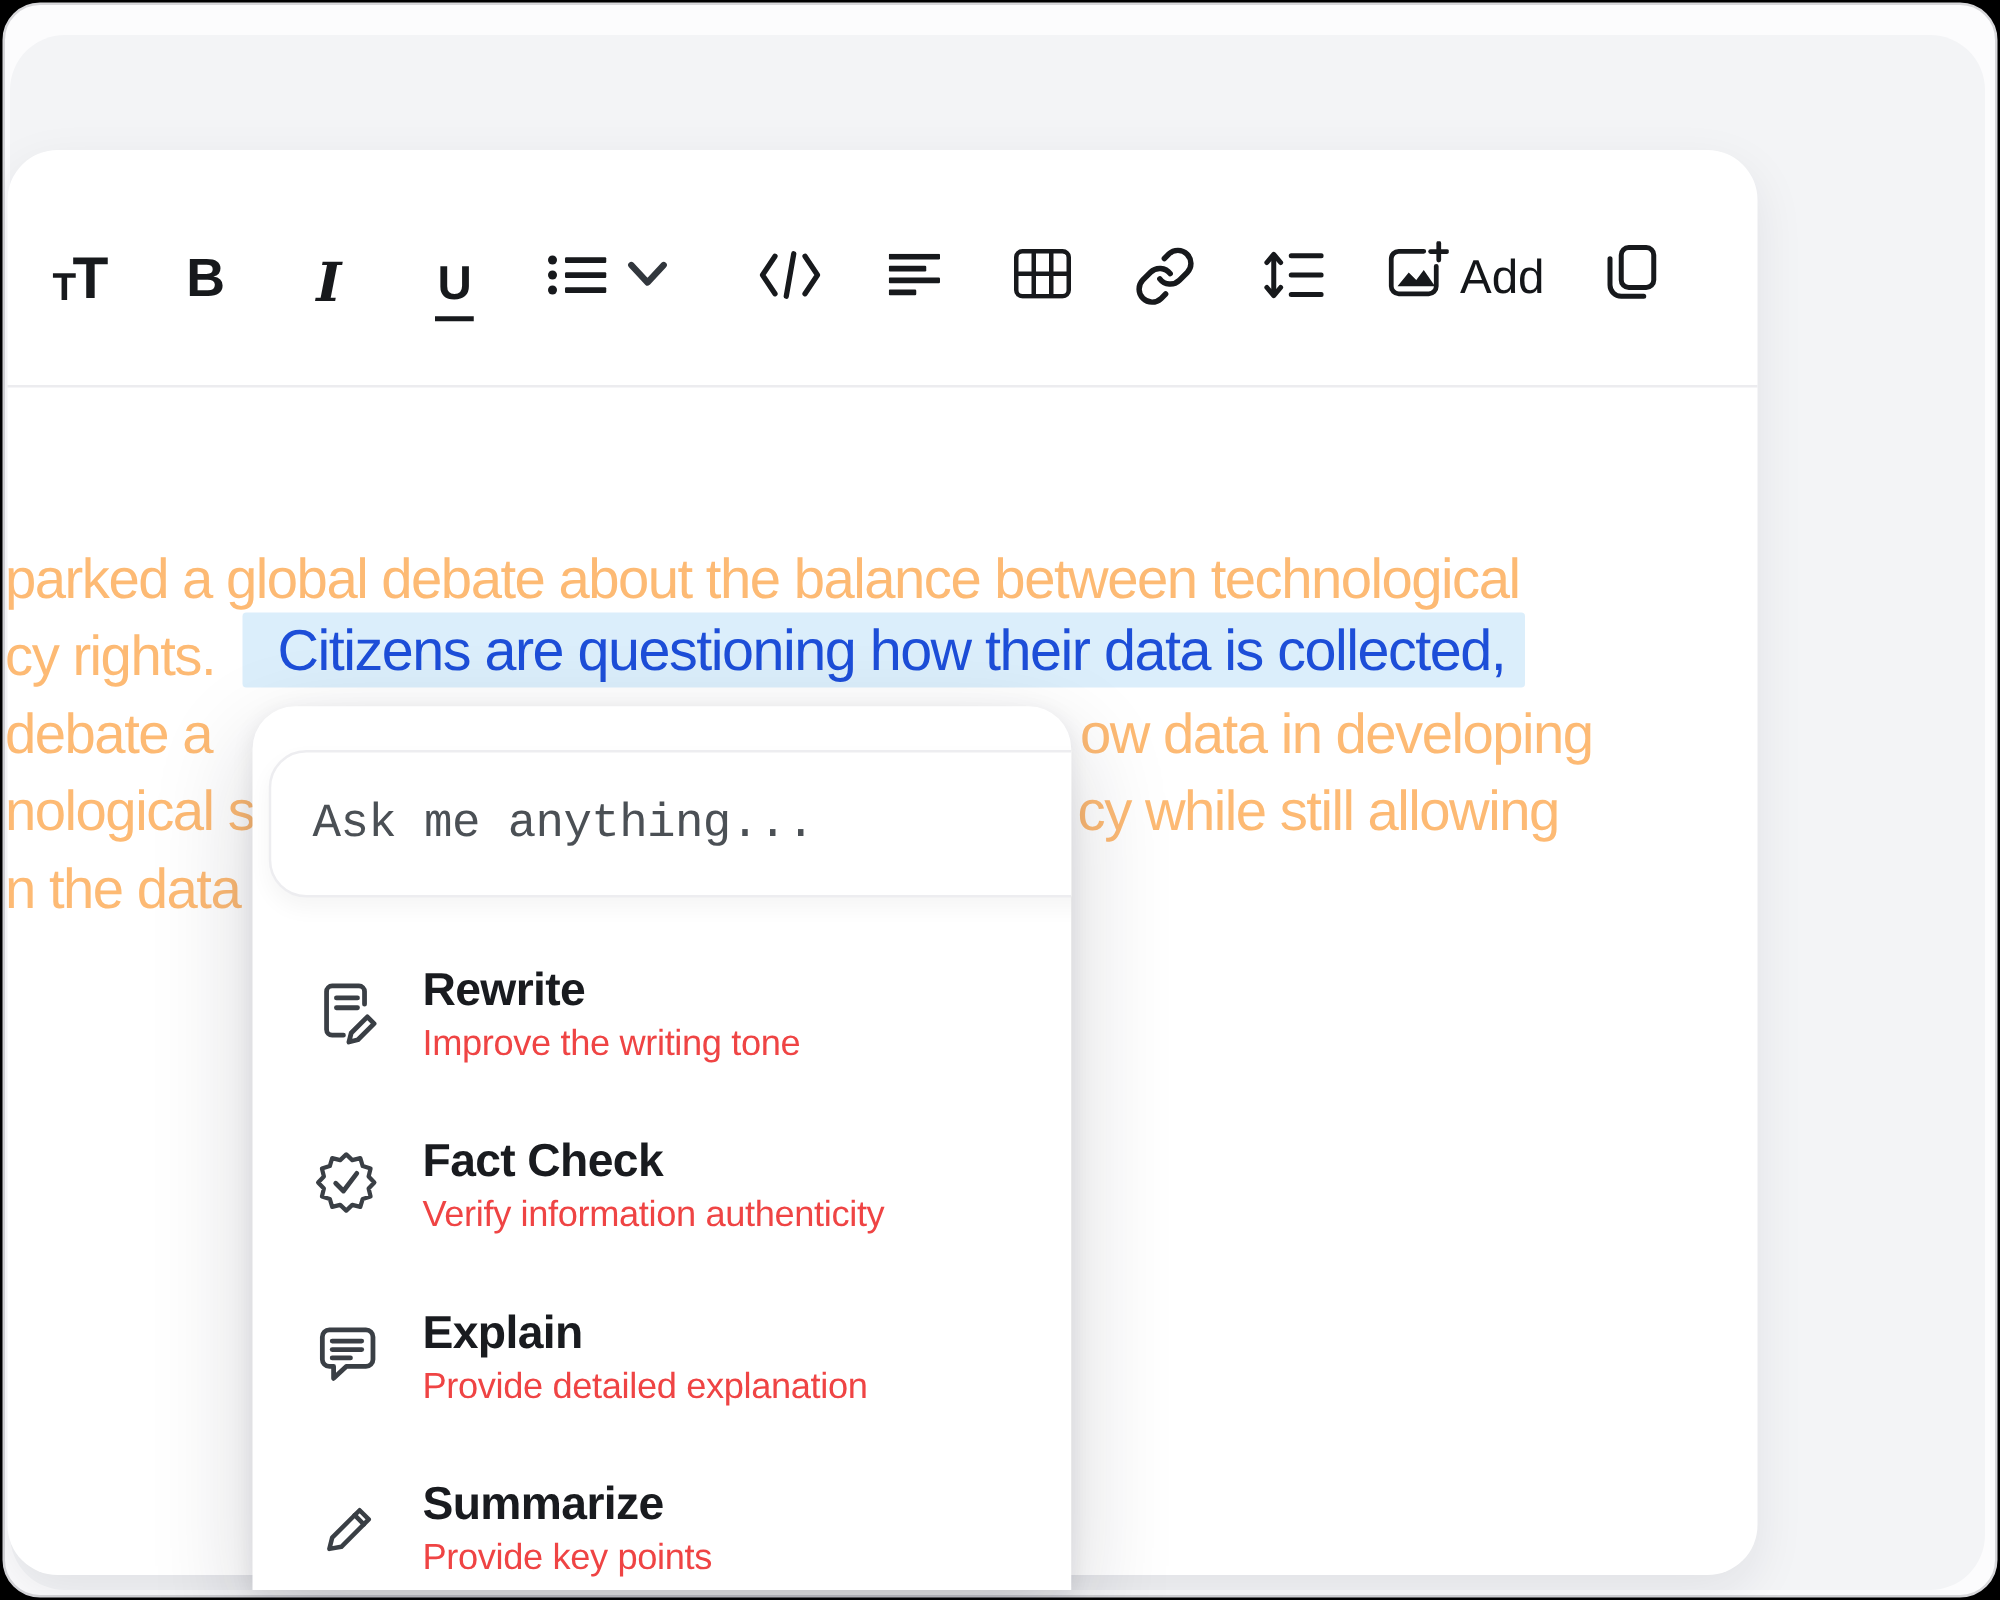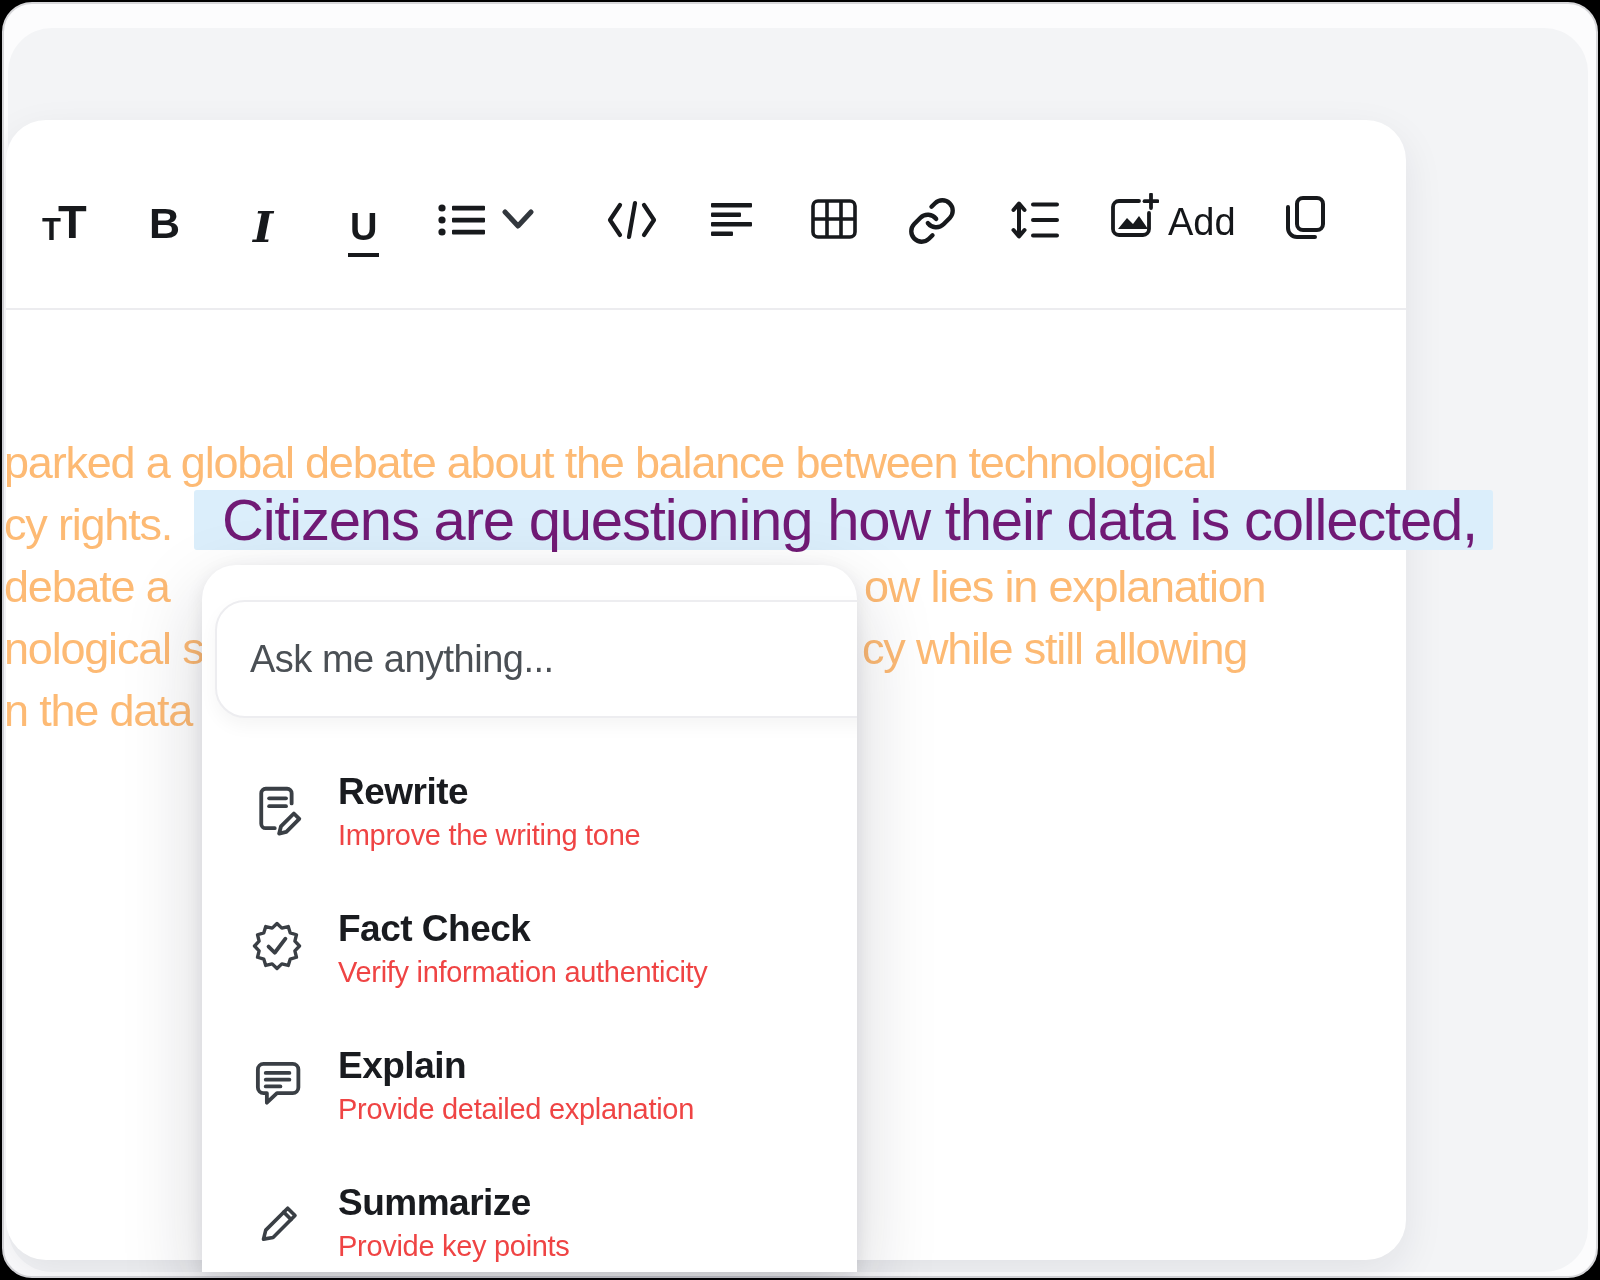--- a/index.html
+++ b/index.html
@@ -33,29 +33,29 @@
   #code-btn{left:600px;top:80px;}
   #align-btn{left:705px;top:83px;}
   #table-btn{left:805px;top:79px;}
   #link-btn{left:901px;top:76px;}
   #spacing-btn{left:1005px;top:80px;}
   #image-btn{left:1103px;top:73px;}
   #add-label{position:absolute;left:1162px;top:81px;font-size:38px;color:#141619;}
   #copy-btn{left:1275px;top:75px;}
   
   .docline{position:absolute;font-size:45px;line-height:62px;letter-spacing:-1.2px;color:#fdba74;white-space:pre;}
-  #hl{position:absolute;left:194px;top:490px;height:60px;line-height:60px;font-size:58px;
-      letter-spacing:-1.2px;color:#701a75;background:#dbeefb;border-radius:3px;
+  #hl{position:absolute;left:194px;top:490px;height:60px;line-height:60px;font-size:46px;
+      letter-spacing:-1.2px;color:#1d4ed8;background:#dbeefb;border-radius:3px;
       padding:0 16px 18px 28px;white-space:pre;}
   
   #popup{position:absolute;left:202px;top:565px;width:655px;height:707px;background:#fff;
          border-radius:34px 34px 0 0;box-shadow:0 30px 80px rgba(20,20,40,.18),0 4px 18px rgba(20,20,40,.08);
          overflow:hidden;}
   #ask-input{position:absolute;left:13px;top:35px;width:732px;height:118px;border-radius:30px;
-             border:2px solid #ededf0;background:#fff;box-shadow:0 8px 18px rgba(0,0,0,.045);}
+             border:2px solid #ededf0;background:#fff;box-shadow:0 8px 18px rgba(0,0,0,.045);font-family:Liberation Mono, monospace;}
   #ask-placeholder{position:absolute;left:33px;top:0;height:114px;display:flex;align-items:center;
                    font-size:38px;color:#4b5055;letter-spacing:-0.5px;}
   #send-btn{position:absolute;right:17px;top:25px;width:64px;height:64px;border-radius:19px;
             background:linear-gradient(180deg,#3f8cf0 0%,#1668dd 100%);
             border:3px solid #4a92ec;display:flex;align-items:center;justify-content:center;cursor:pointer;}
   .menu-item{position:absolute;left:0;width:100%;height:120px;cursor:pointer;}
   .menu-icon{position:absolute;left:48px;top:9px;}
   .menu-title{position:absolute;left:136px;top:0;font-size:37px;font-weight:700;color:#191b1f;
               line-height:1;letter-spacing:-0.5px;}
   .menu-sub{position:absolute;left:136px;top:45px;font-size:29px;color:#ef4444;line-height:1.2;
@@ -176,21 +176,21 @@
           </g>
         </svg>
       </div>
     </div>
   </div>
 
   <div class="docline" style="left:4px;top:432px;">parked a global debate about the balance between technological</div>
   <div class="docline" style="left:4px;top:494px;">cy rights.</div>
   <div id="hl">Citizens are questioning how their data is collected,</div>
   <div class="docline" style="left:4px;top:556px;">debate a</div>
-  <div class="docline" style="left:864px;top:556px;">ow lies in explanation</div>
+  <div class="docline" style="left:864px;top:556px;">ow data in developing</div>
   <div class="docline" style="left:4px;top:618px;">nological s</div>
   <div class="docline" style="left:862px;top:618px;">cy while still allowing</div>
   <div class="docline" style="left:4px;top:680px;">n the data</div>
 
   <div id="popup">
 
     <div id="ask-input">
       <div id="ask-placeholder">Ask me anything...</div>
       <div id="send-btn">
         <svg width="40" height="40" viewBox="0 0 64 64">

